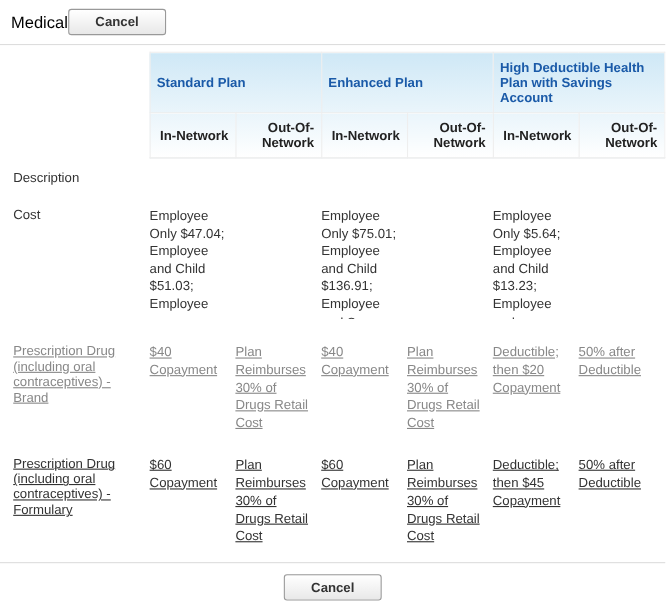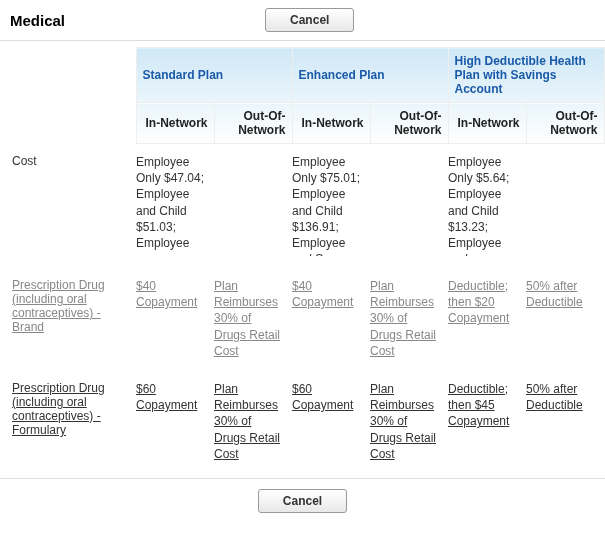--- a/index.html
+++ b/index.html
@@ -12,25 +12,24 @@
     background: #fff;
     width: 605px;
   }
   .header {
     display: flex;
     align-items: center;
     padding: 8px 10px;
     border-bottom: 1px solid #ddd;
   }
   .title {
-    font-weight: bold;
+    font-weight: normal;
     font-size: 15px;
     color: #000;
     flex: 0 0 auto;
-    margin-right: 200px;
   }
   .btn-cancel {
     background: linear-gradient(#ffffff, #e8e8e8);
     border: 1px solid #999;
     border-radius: 3px;
     padding: 4px 24px;
     font-size: 12px;
     font-weight: bold;
     color: #333;
     cursor: pointer;
@@ -124,20 +123,29 @@
       <th></th>
       <th class="net-head">In-Network</th>
       <th class="net-head">Out-Of-Network</th>
       <th class="net-head">In-Network</th>
       <th class="net-head">Out-Of-Network</th>
       <th class="net-head">In-Network</th>
       <th class="net-head">Out-Of-Network</th>
     </tr>
   </thead>
   <tbody>
+    <tr class="desc-row">
+      <td class="row-label">Description</td>
+      <td class="cell"></td>
+      <td class="cell"></td>
+      <td class="cell"></td>
+      <td class="cell"></td>
+      <td class="cell"></td>
+      <td class="cell"></td>
+    </tr>
     <tr class="cost-row">
       <td class="row-label">Cost</td>
       <td class="cell">
             <span class="cost-clip">Employee Only $47.04; Employee and Child $51.03; Employee</span>
           </td>
       <td class="cell">
             <span class="cost-clip"></span>
           </td>
       <td class="cell">
             <span class="cost-clip">Employee Only $75.01; Employee and Child $136.91; Employee and Spouse or Domestic partner</span>

